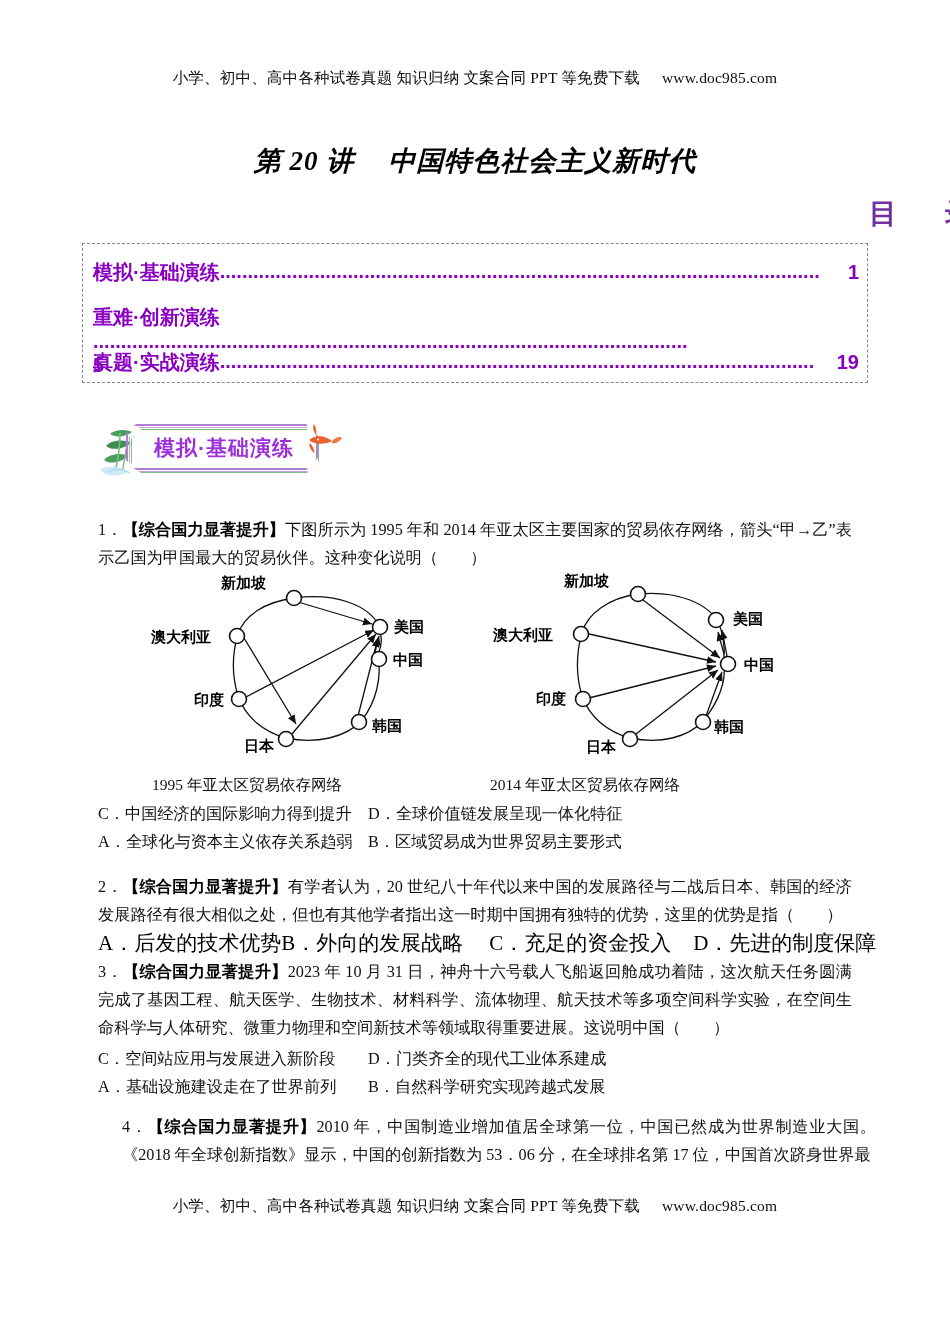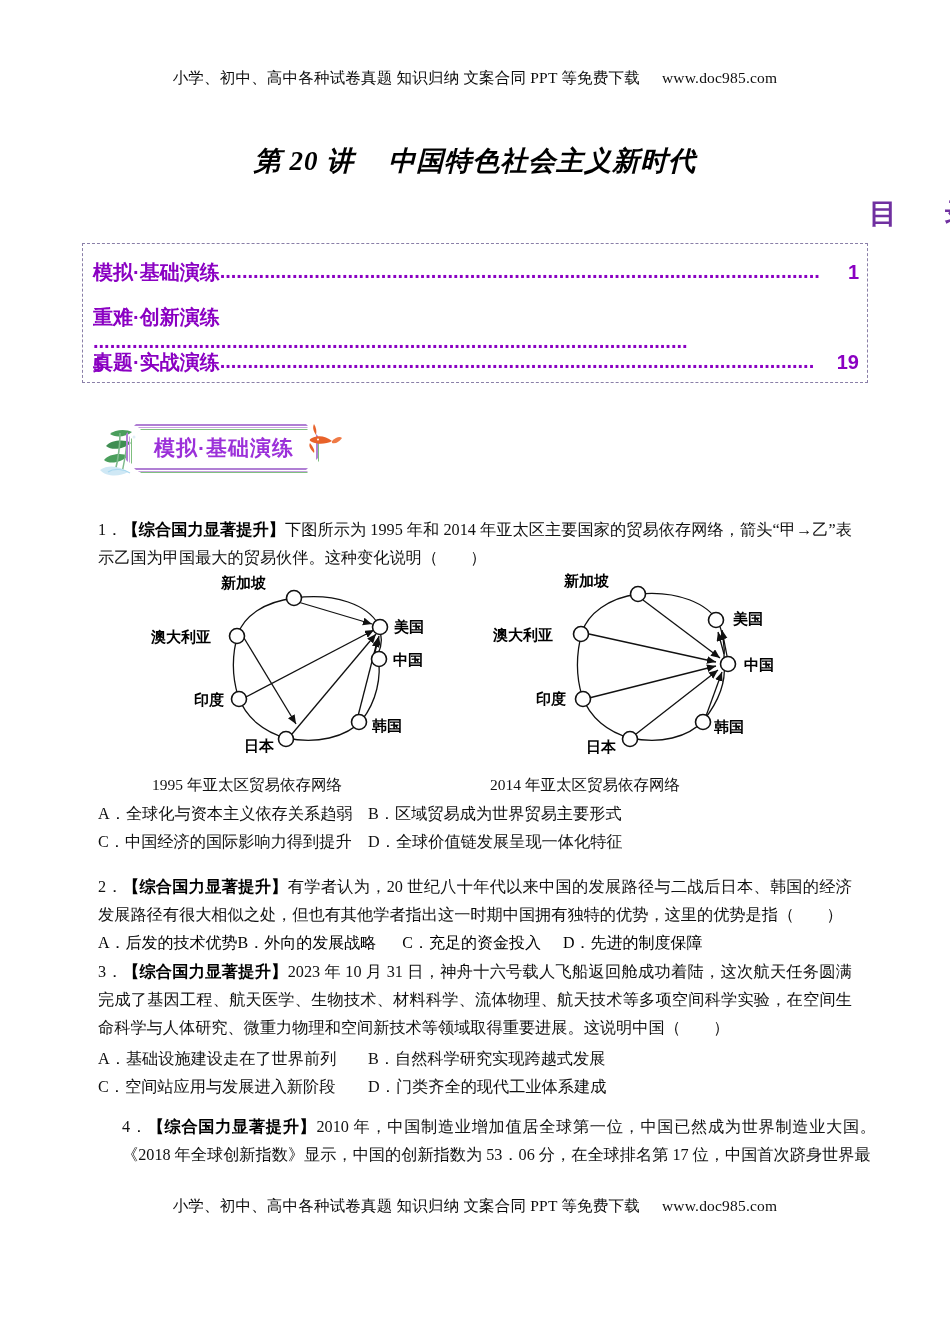--- a/index.html
+++ b/index.html
@@ -193,21 +193,21 @@
     color: #111;
   }
   .opts-row { display: block; white-space: nowrap; }
   .opt-a { display: inline-block; width: 270px; }
   .opt-c { display: inline-block; width: 270px; }
 
   .opts-inline {
     position: absolute;
     left: 98px;
     width: 754px;
-    font-size: 16px;
+    font-size: 21px;
     line-height: 28px;
     white-space: nowrap;
   }
 
   
   .figure-wrap {
     position: absolute;
     left: 140px;
     top: 572px;
     width: 690px;
@@ -396,39 +396,39 @@
           <text x="98" y="180">日本</text>
           <text x="48" y="132">印度</text>
           <text x="5" y="68">澳大利亚</text>
         </g>
       </svg>
     </div>
     <div class="fig-caption cap-right">2014 年亚太区贸易依存网络</div>
   </div>
 
   <div class="opts" style="top: 800px;">
+    <span class="opts-row"><span class="opt-c">C．中国经济的国际影响力得到提升</span><span>D．全球价值链发展呈现一体化特征</span></span>
     <span class="opts-row"><span class="opt-a">A．全球化与资本主义依存关系趋弱</span><span>B．区域贸易成为世界贸易主要形式</span></span>
-    <span class="opts-row"><span class="opt-c">C．中国经济的国际影响力得到提升</span><span>D．全球价值链发展呈现一体化特征</span></span>
   </div>
 
   <div class="q" style="top: 873px;">
     <span class="qnum">2．</span><span class="tag">【综合国力显著提升】</span><span>有学者认为，20 世纪八十年代以来中国的发展路径与二战后日本、韩国的经济发展路径有很大相似之处，但也有其他学者指出这一时期中国拥有独特的优势，这里的优势是指（　　）</span>
   </div>
 
   <div class="opts-inline" style="top: 929px;">
     <span>A．后发的技术优势</span><span>B．外向的发展战略</span><span style="display:inline-block;width:26px"></span><span>C．充足的资金投入</span><span style="display:inline-block;width:22px"></span><span>D．先进的制度保障</span>
   </div>
 
   <div class="q" style="top: 958px;">
     <span class="qnum">3．</span><span class="tag">【综合国力显著提升】</span><span>2023 年 10 月 31 日，神舟十六号载人飞船返回舱成功着陆，这次航天任务圆满完成了基因工程、航天医学、生物技术、材料科学、流体物理、航天技术等多项空间科学实验，在空间生命科学与人体研究、微重力物理和空间新技术等领域取得重要进展。这说明中国（　　）</span>
   </div>
 
   <div class="opts" style="top: 1045px;">
+    <span class="opts-row"><span class="opt-c">C．空间站应用与发展进入新阶段</span><span>D．门类齐全的现代工业体系建成</span></span>
     <span class="opts-row"><span class="opt-a">A．基础设施建设走在了世界前列</span><span>B．自然科学研究实现跨越式发展</span></span>
-    <span class="opts-row"><span class="opt-c">C．空间站应用与发展进入新阶段</span><span>D．门类齐全的现代工业体系建成</span></span>
   </div>
 
   <div class="q" style="top: 1113px; margin-left: 24px;">
     <span class="qnum">4．</span><span class="tag">【综合国力显著提升】</span><span>2010 年，中国制造业增加值居全球第一位，中国已然成为世界制造业大国。《2018 年全球创新指数》显示，中国的创新指数为 53．06 分，在全球排名第 17 位，中国首次跻身世界最</span>
   </div>
 
   <div class="running running-bottom">
     <span>小学、初中、高中各种试卷真题 知识归纳 文案合同 PPT 等免费下载</span><span class="url">www.doc985.com</span>
   </div>
 

